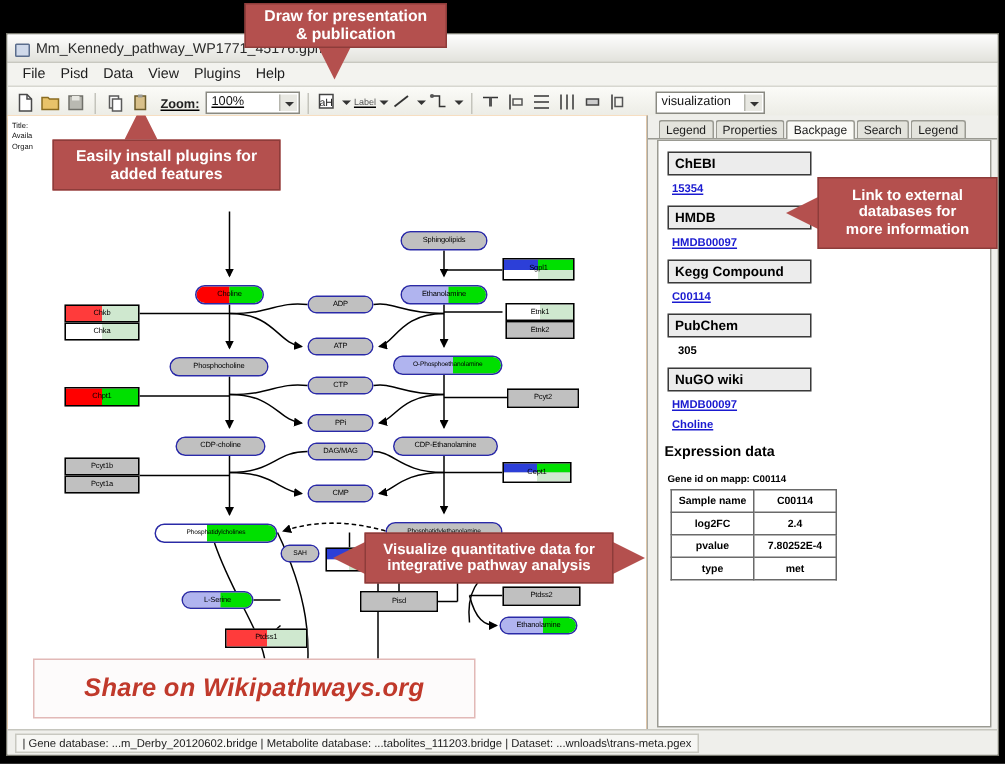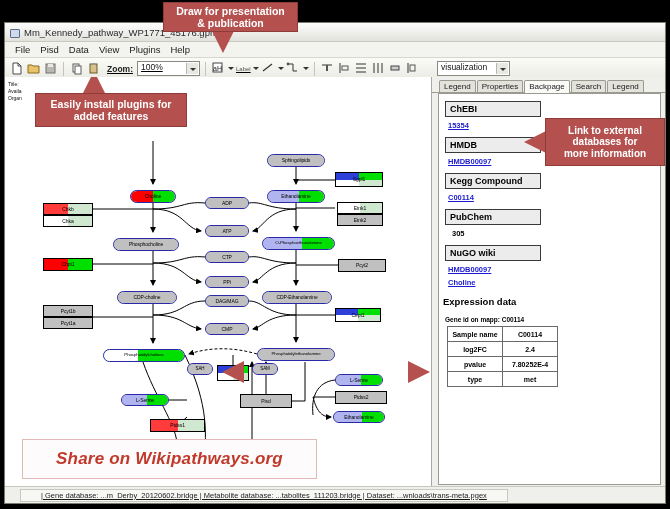--- a/index.html
+++ b/index.html
@@ -60,22 +60,22 @@
   .dblink{margin:4px 0 0 9px;font-size:7.5px;color:#1a1ad0;text-decoration:underline;font-weight:bold;}
   .dbplain{margin:4px 0 0 13px;font-size:7.5px;color:#000;font-weight:bold;}
   .exphdr{margin:9px 0 0 4px;font-size:9.5px;font-weight:bold;color:#000;}
   .geneid{margin:9px 0 0 6px;font-size:6.5px;font-weight:bold;color:#000;}
   table.exp{margin:3px 0 0 8px;border-collapse:collapse;}
   table.exp td{border:1px solid #6a6a6a;font-size:7px;font-weight:bold;color:#000;
     text-align:center;padding:2px 3px;min-width:48px;height:10px;}
   
   #status{position:absolute;left:0;right:0;bottom:0;height:16px;background:#efefeb;
     border-top:1px solid #c6c6be;display:flex;align-items:center;}
-  #statusinner{margin-left:15px;font-size:7.5px;color:#1a1a1a;background:#f7f7f4;
-    border:1px solid #c8c8c0;padding:1px 20px;text-decoration:underline;}
+  #statusinner{margin-left:5px;font-size:7.5px;color:#1a1a1a;background:#f7f7f4;
+    border:1px solid #c8c8c0;padding:1px 4px;}
   
   .callout{position:absolute;background:#b4504e;color:#fff;font-weight:bold;text-align:center;
     border:1px solid #8e3c3a;z-index:20;display:flex;align-items:center;justify-content:center;
     line-height:1.15;padding:3px 6px;box-sizing:border-box;}
   .ctail{position:absolute;z-index:19;width:0;height:0;}
   .share{position:absolute;z-index:20;background:#fdfbfb;border:1px solid #e2b9b7;
     color:#c0392b;font-style:italic;font-weight:bold;display:flex;align-items:center;
     justify-content:center;letter-spacing:.2px;}
 </style>
 </head>
@@ -522,16 +522,19 @@
   <div class="callout" style="left:163px;top:2px;width:135px;height:30px;font-size:10.5px;">
     <span>Draw for presentation<br>&amp; publication</span>
   </div>
   <div class="ctail" style="left:212px;top:31px;border-left:11px solid transparent;border-right:11px solid transparent;border-top:22px solid #b4504e;"></div>
 
   <div class="callout" style="left:545px;top:118px;width:120px;height:48px;font-size:10px;">
     <span>Link  to external<br>databases  for<br>more information</span>
   </div>
   <div class="ctail" style="left:524px;top:131px;border-top:11px solid transparent;border-bottom:11px solid transparent;border-right:22px solid #b4504e;"></div>
 
+  <div class="callout" style="left:243px;top:355px;width:166px;height:34px;font-size:10px;">
+    <span>Visualize quantitative data  for<br>integrative pathway analysis</span>
+  </div>
   <div class="ctail" style="left:222px;top:361px;border-top:11px solid transparent;border-bottom:11px solid transparent;border-right:22px solid #b4504e;"></div>
   <div class="ctail" style="left:408px;top:361px;border-top:11px solid transparent;border-bottom:11px solid transparent;border-left:22px solid #b4504e;"></div>
 
 </div>
 
 </body></html>

